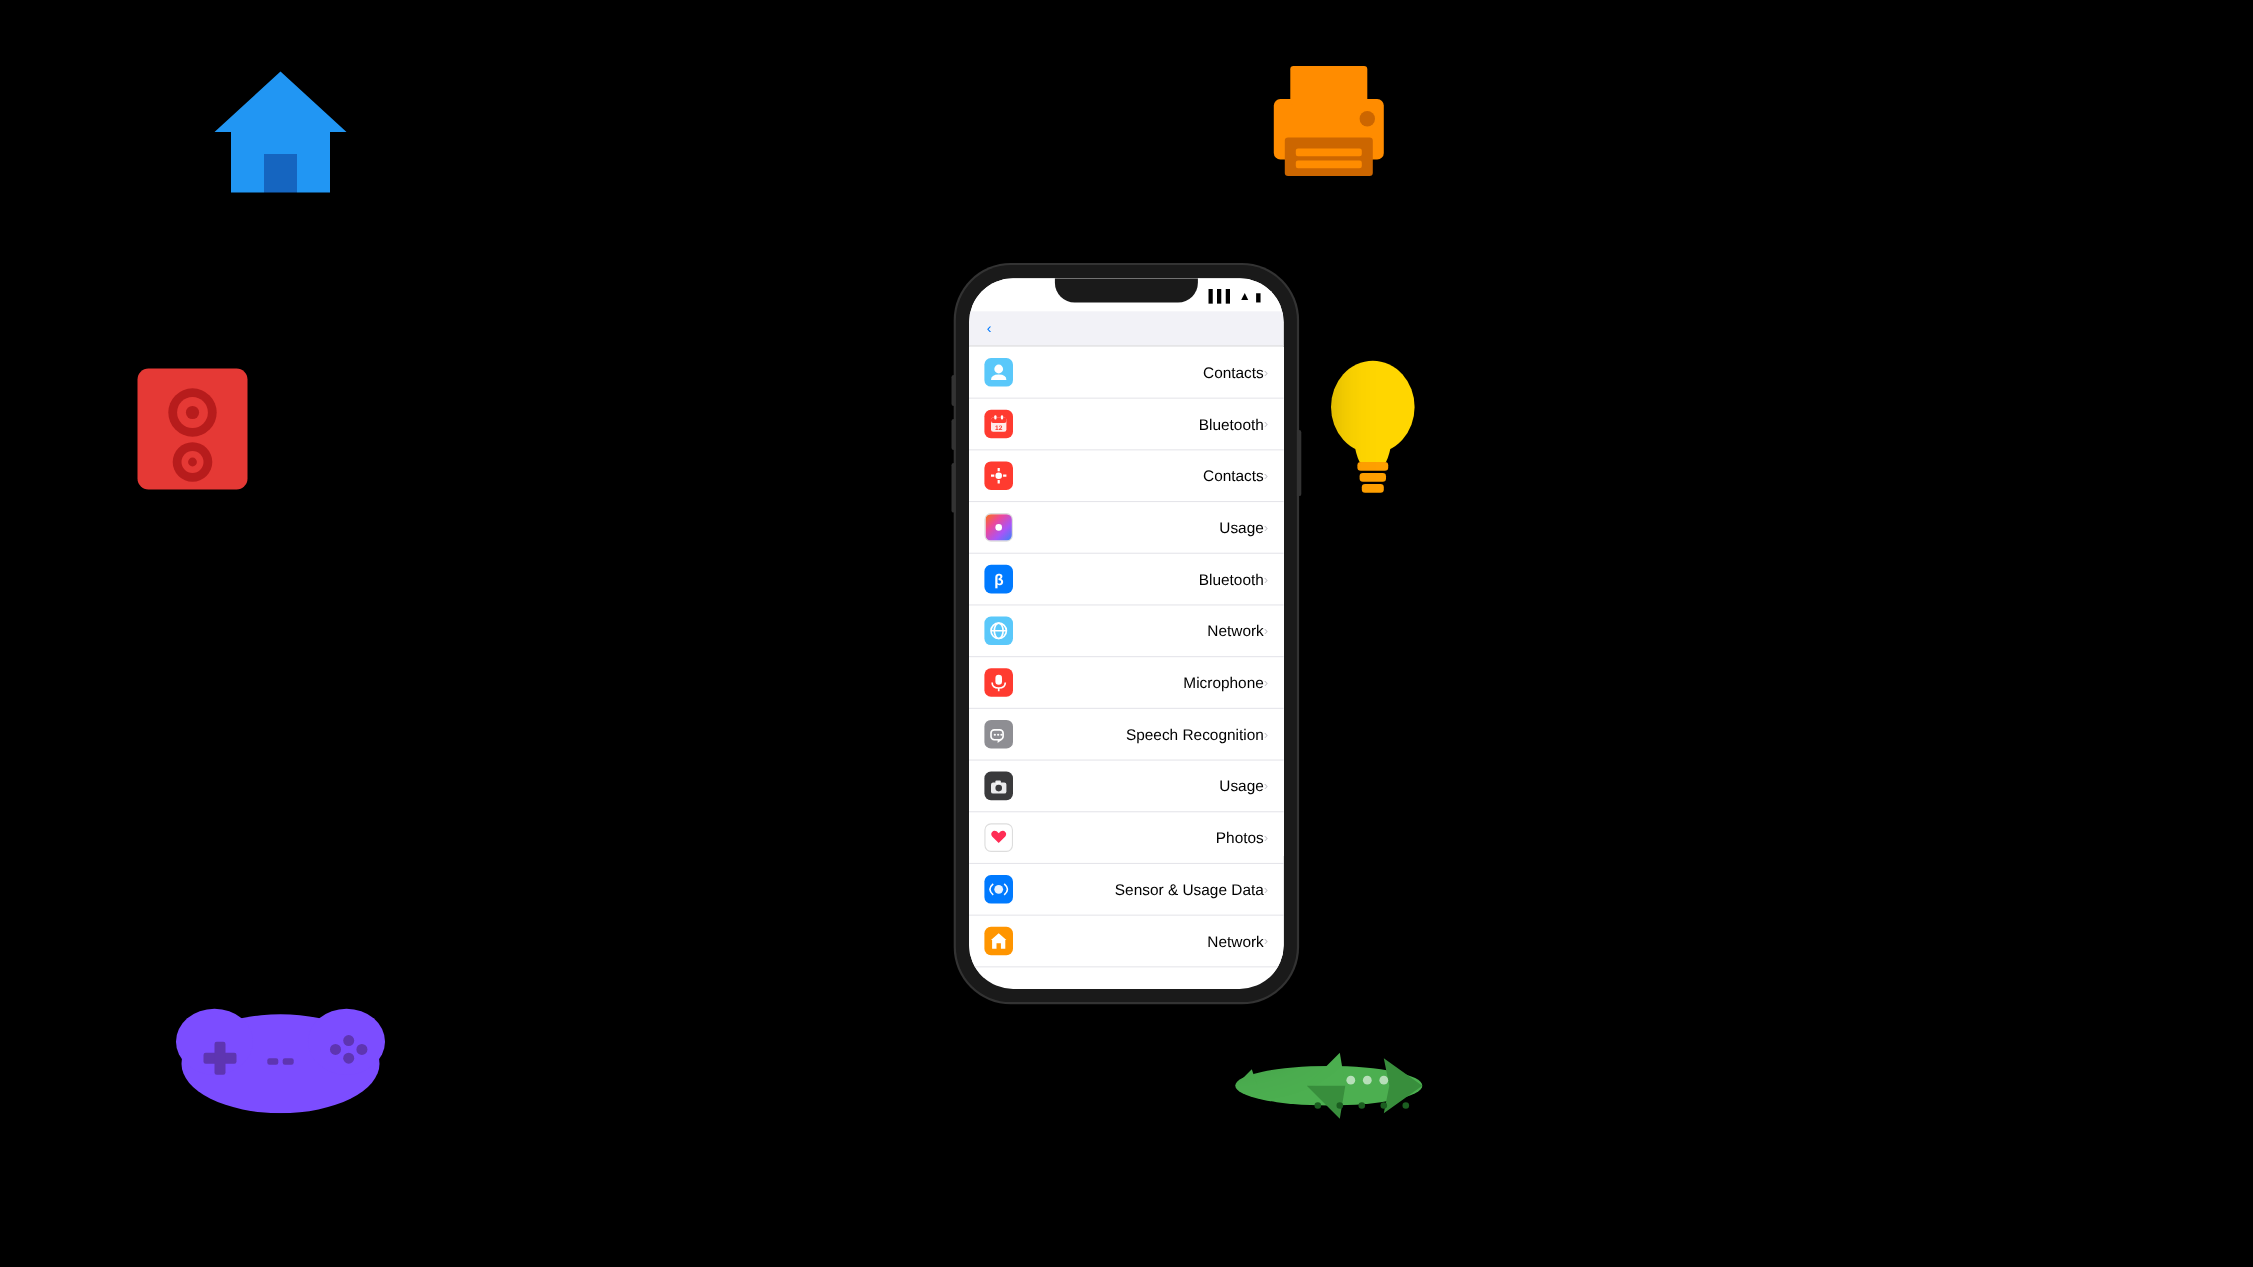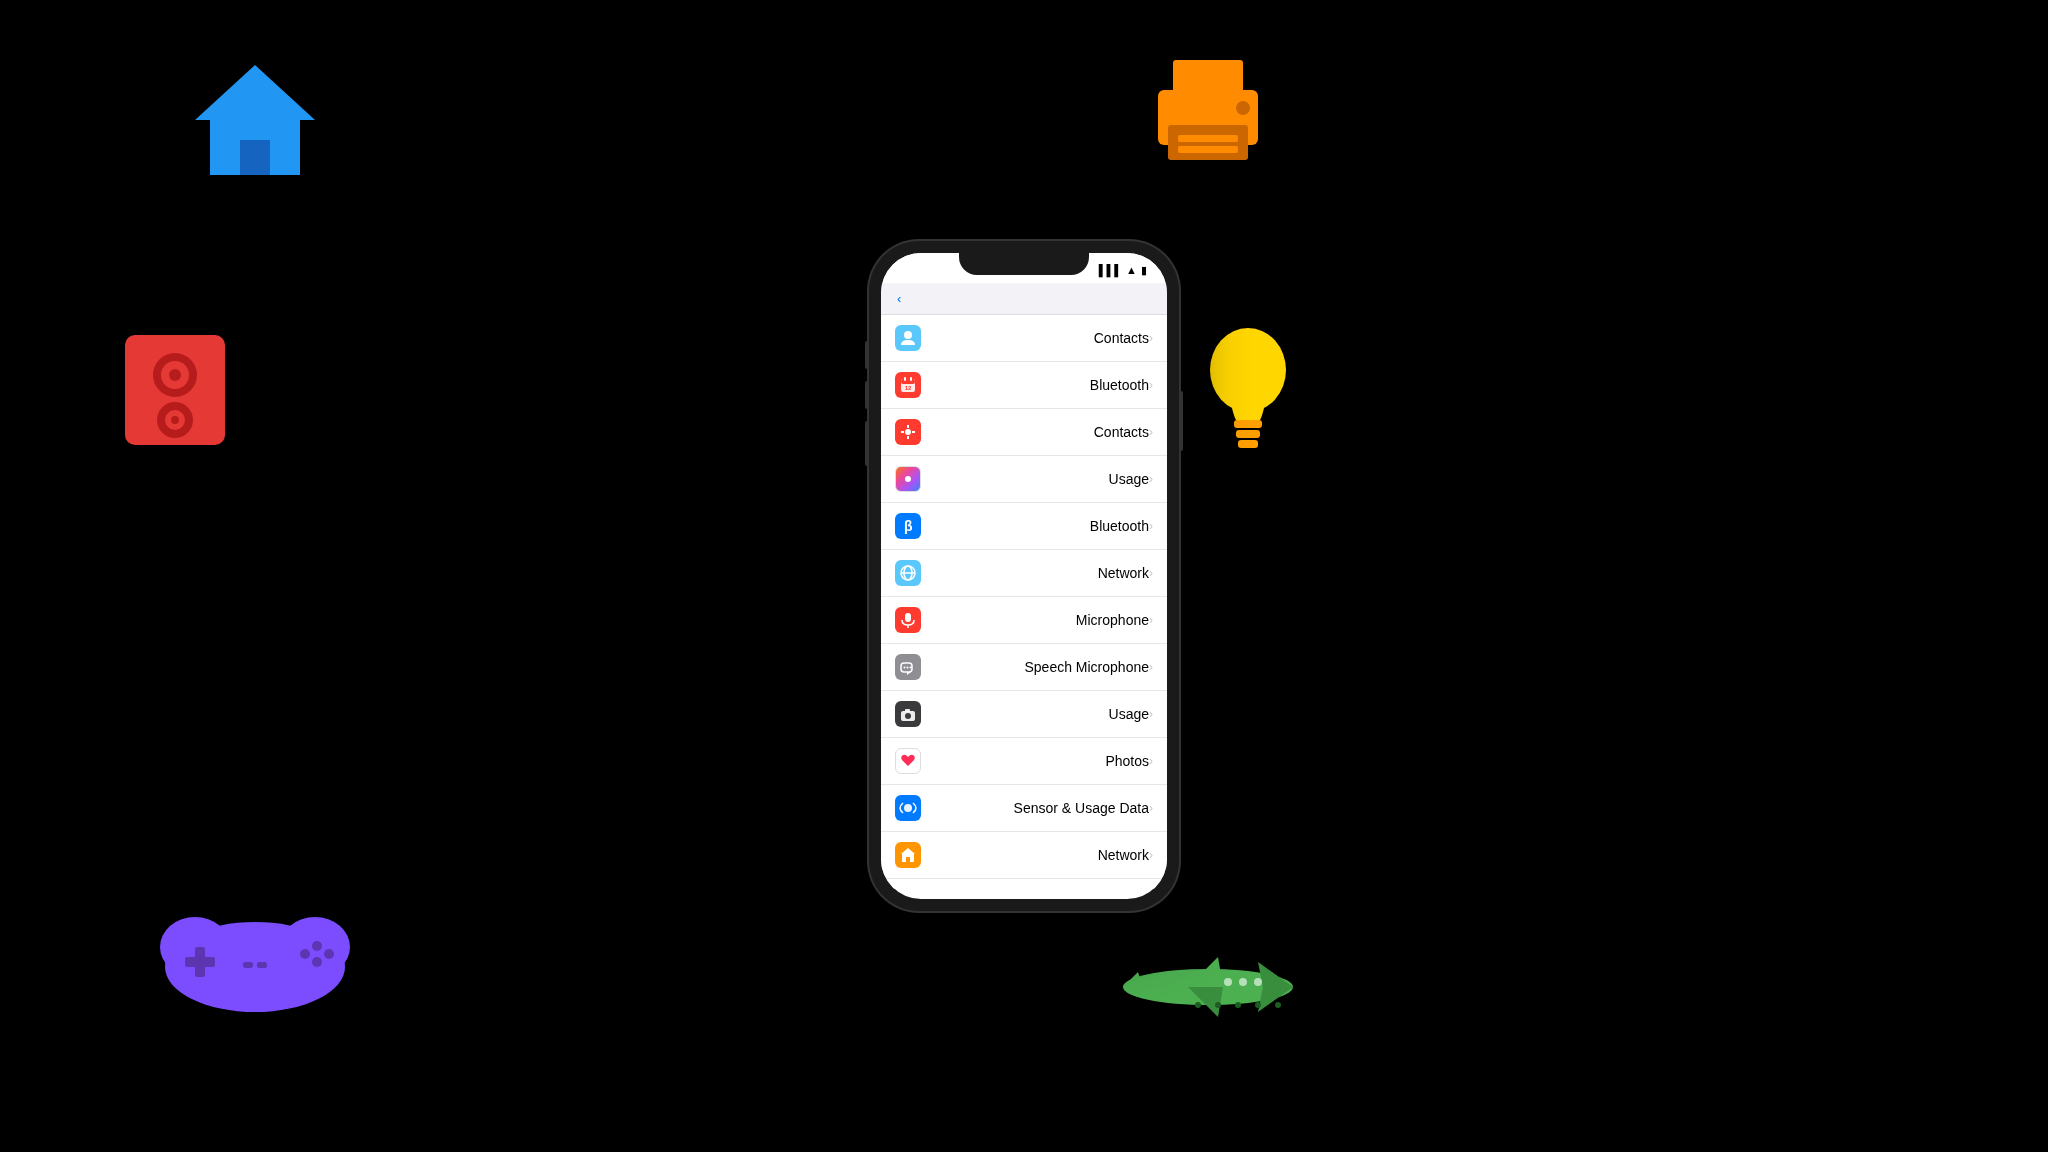--- a/index.html
+++ b/index.html
@@ -425,21 +425,21 @@
           <div class="settings-item">
     <div class="item-icon" style="background:#8e8e93; border: none">
       <svg width="18" height="18" viewBox="0 0 18 18">
                 <rect x="2" y="5" width="11" height="9" rx="3" fill="none" stroke="#fff" stroke-width="1.5"></rect>
                 <path d="M8,14 L8,17 L12,14" fill="#fff"></path>
                 <circle cx="5.5" cy="9.5" r="1" fill="#fff"></circle>
                 <circle cx="8.5" cy="9.5" r="1" fill="#fff"></circle>
                 <circle cx="11.5" cy="9.5" r="1" fill="#fff"></circle>
               </svg>
     </div>
-    <span class="item-label">Speech Microphone</span>
+    <span class="item-label">Speech Recognition</span>
     <span class="item-chevron">›</span>
   </div>
           <div class="settings-item">
     <div class="item-icon" style="background:#3a3a3c; border: none">
       <svg width="18" height="18" viewBox="0 0 18 18">
                 <rect x="2" y="6" width="14" height="10" rx="2" fill="#fff" opacity="0.9"></rect>
                 <circle cx="9" cy="11" r="3" fill="#3a3a3c"></circle>
                 <rect x="6" y="4" width="5" height="3" rx="1" fill="#fff" opacity="0.9"></rect>
               </svg>
     </div>

